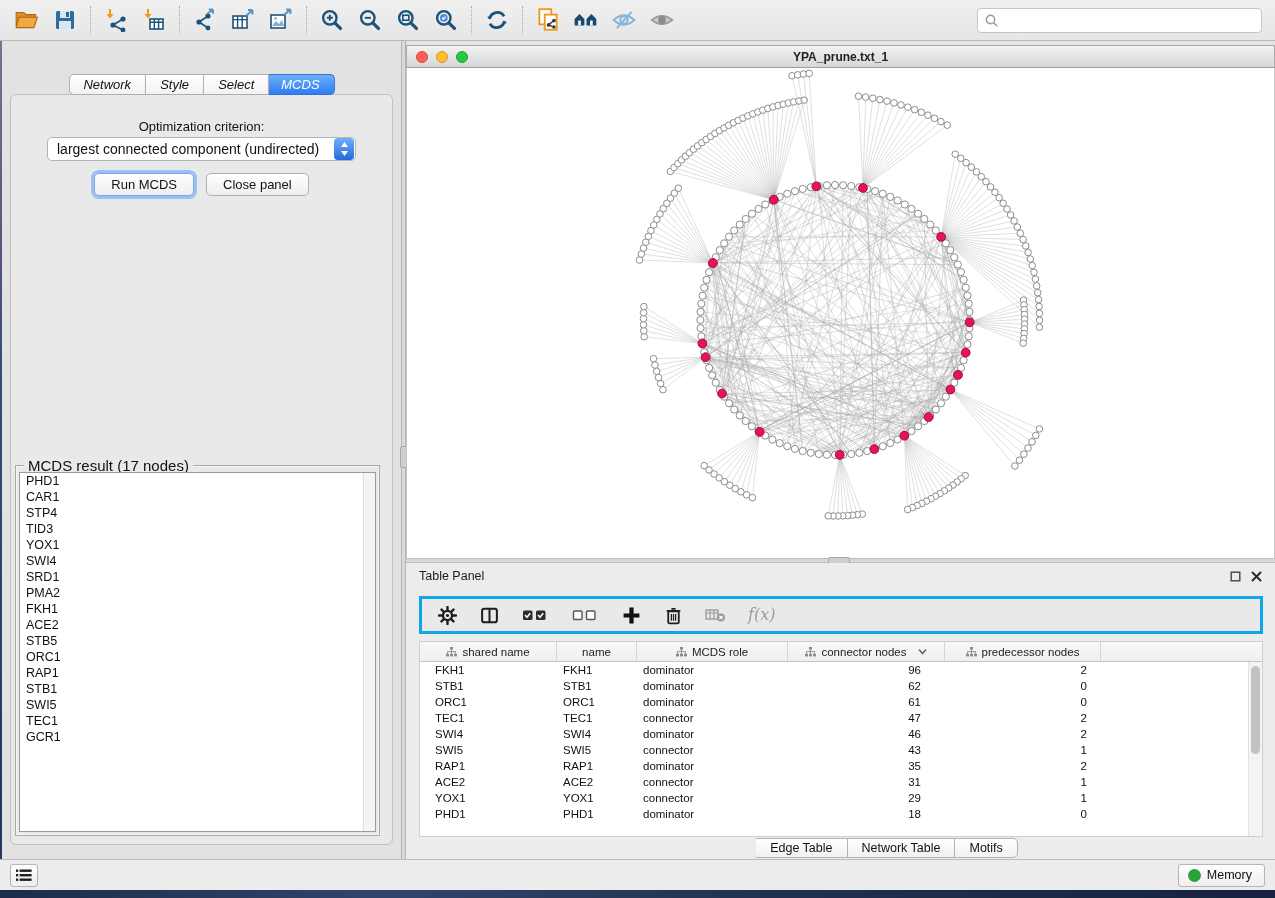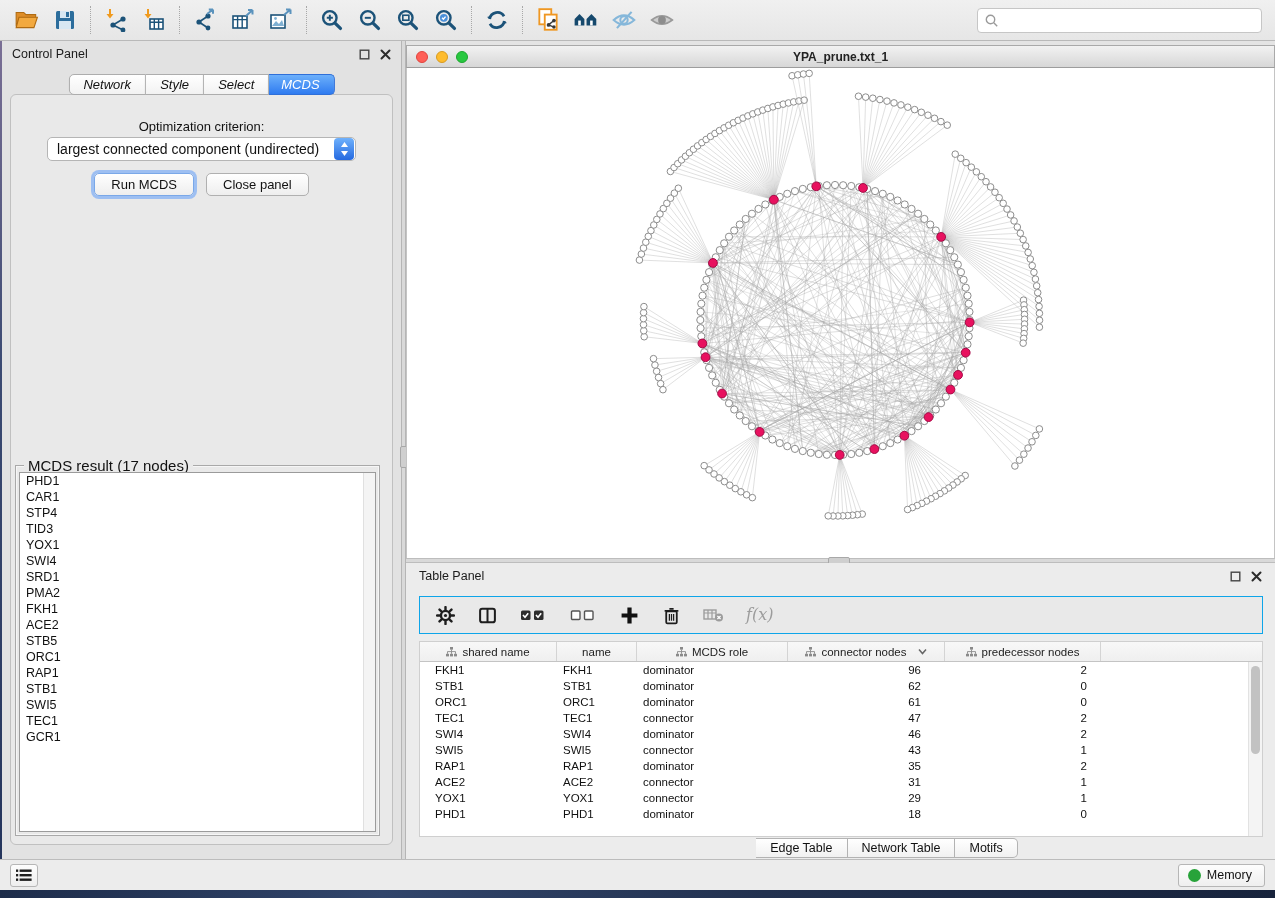--- a/index.html
+++ b/index.html
@@ -71,21 +71,21 @@
   .traffic { display:flex; gap:8px; padding-left:9px; }
   .light { width:12px; height:12px; border-radius:50%; }
   .net-title { position:absolute; left:0; right:0; text-align:center; font-size:12px; font-weight:700; color:#222; }
   .net-canvas { position:absolute; left:0; top:23px; width:869px; height:490px; background:#fff;
     border-left:1px solid #c4c4c4; border-right:1px solid #c4c4c4; }
   .net-canvas svg { display:block; width:100%; height:100%; }
 
   
   .table-panel { position:absolute; left:406px; top:522px; width:869px; height:296px; background:#ececec; }
   .tp-toolbar { position:absolute; left:13px; right:12px; top:33px; height:38px; background:#e9e9e9;
-    border:1px solid #0ea5e9; display:flex; align-items:center; gap:20px; padding-left:14px; }
+    border:3px solid #0ea5e9; display:flex; align-items:center; gap:20px; padding-left:14px; }
   .tp-tool { display:flex; align-items:center; justify-content:center; width:22px; height:22px; }
   .tbl { position:absolute; left:13px; right:12px; top:78px; bottom:22px; background:#fff; border:1px solid #cfcfcf; }
   .tbl-header { display:grid; grid-template-columns:137px 80px 151px 157px 156px 1fr; height:20px;
     background:linear-gradient(180deg,#f8f8f8,#efefef); border-bottom:1px solid #c4c4c4; }
   .th { display:flex; align-items:center; justify-content:center; gap:5px; font-size:11.5px; color:#222;
     border-right:1px solid #d4d4d4; overflow:hidden; white-space:nowrap; }
   .tbl-body { position:absolute; left:0; right:14px; top:20px; bottom:0; overflow:hidden; }
   .tr { display:grid; grid-template-columns:137px 80px 151px 157px 156px 1fr; height:16px; }
   .td { font-size:11.5px; color:#111; line-height:16px; white-space:nowrap; overflow:hidden; }
   .td.name { padding-left:15px; }
@@ -288,35 +288,20 @@
           </svg>
       </span>
       <input type="text" value="" style="">
     </div>
   </div>
 
   <div class="main-row">
     <div class="wall-sliver"></div>
 
     <div class="control-panel">
-      <div class="panel-header">
-        <span class="panel-title">Control Panel</span>
-        <span class="panel-header-icons">
-          <span class="icon">
-            <svg width="11" height="11" viewBox="0 0 11 11">
-                <rect x="1.2" y="1.2" width="8.6" height="8.6" fill="none" stroke="#444" stroke-width="1.4"></rect>
-              </svg>
-            </span>
-          <span class="icon">
-            <svg width="11" height="11" viewBox="0 0 11 11">
-                <path d="M1.5 1.5 9.5 9.5M9.5 1.5 1.5 9.5" stroke="#2b2b2b" stroke-width="2" stroke-linecap="round"></path>
-              </svg>
-            </span>
-        </span>
-      </div>
       <div class="seg-tabs">
           <div class="seg-tab">Network</div>
           <div class="seg-tab">Style</div>
           <div class="seg-tab">Select</div>
           <div class="seg-tab selected">MCDS</div>
         </div>
       <div class="cp-inner">
         <div class="opt-label">Optimization criterion:</div>
         <div class="select-box">
           <span class="val">largest connected component (undirected)</span>

